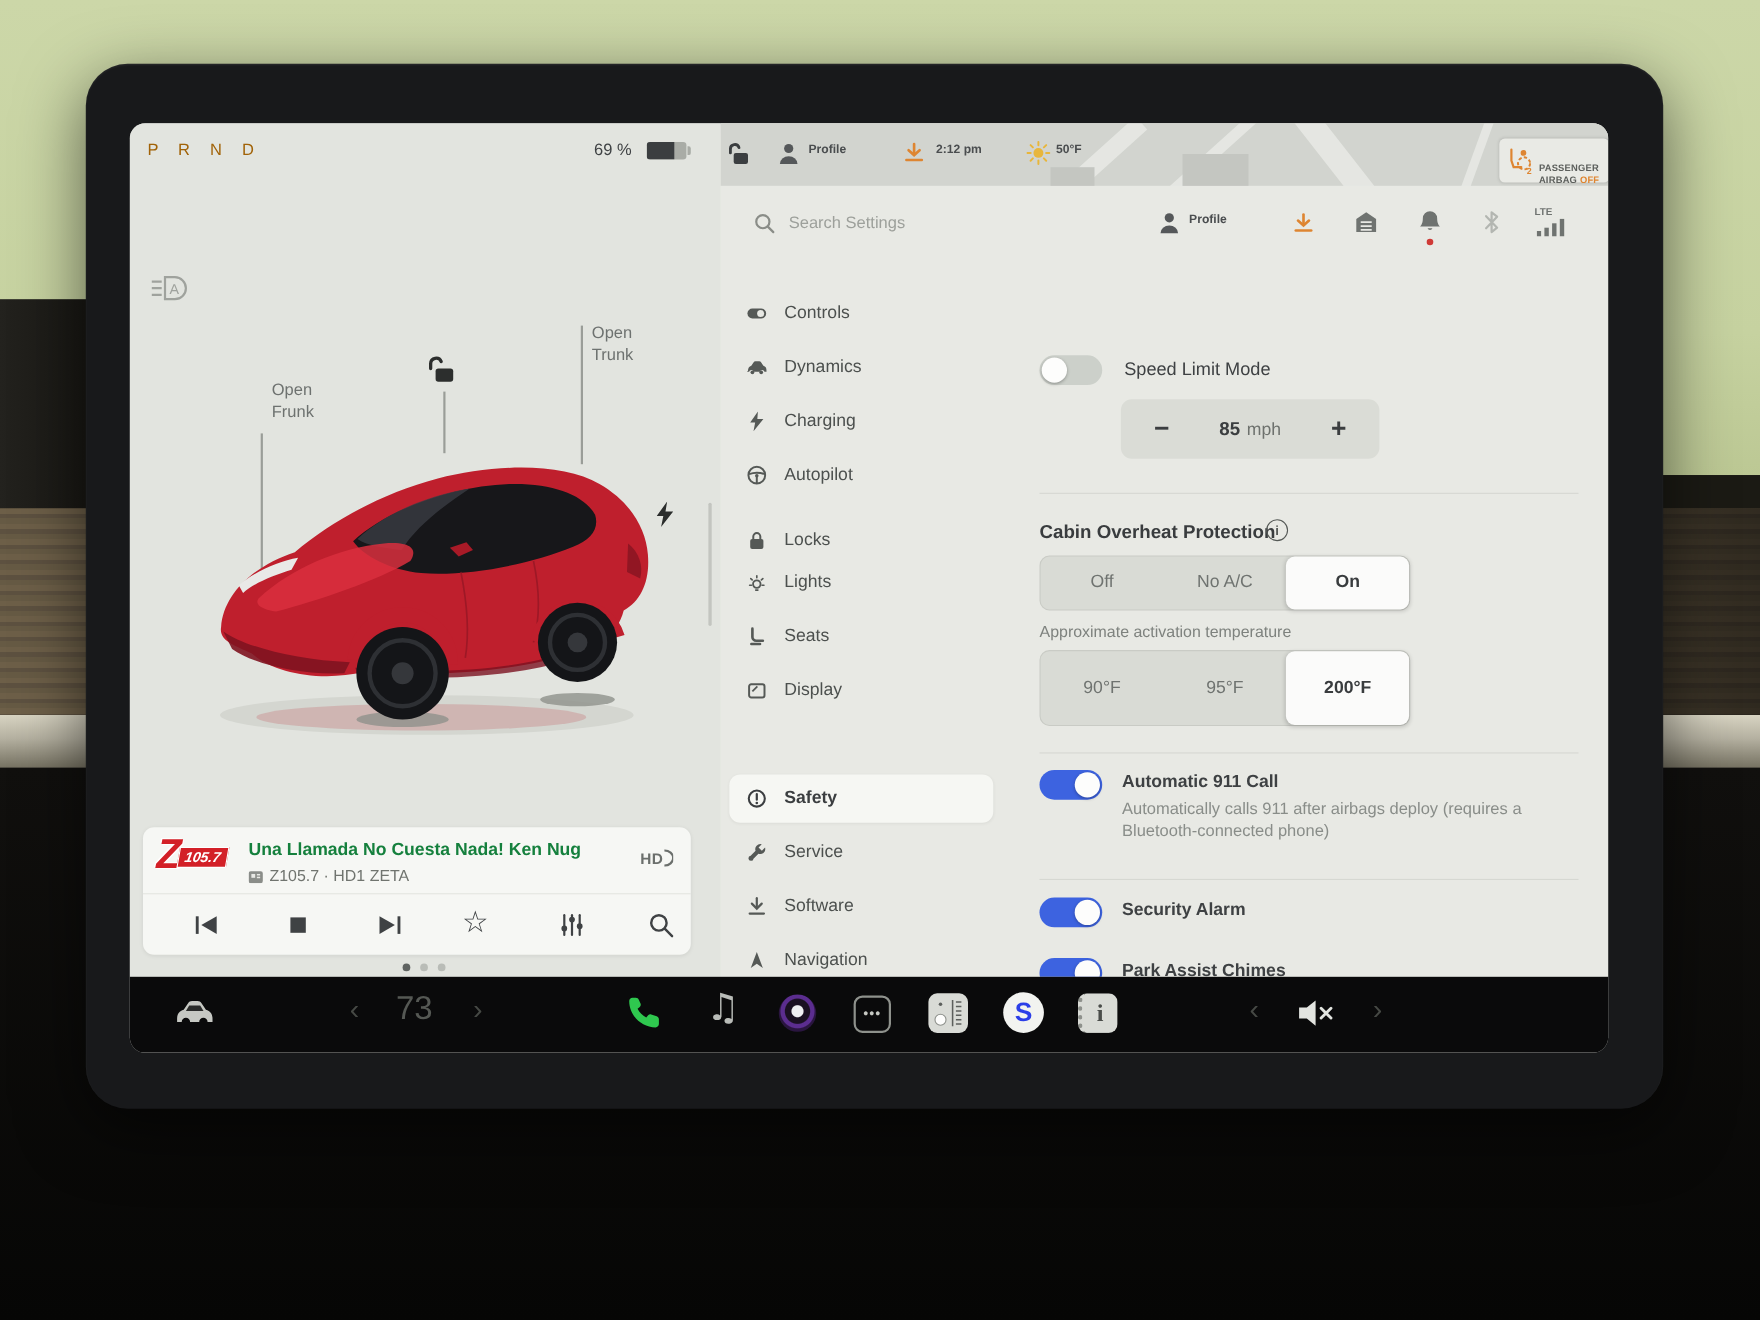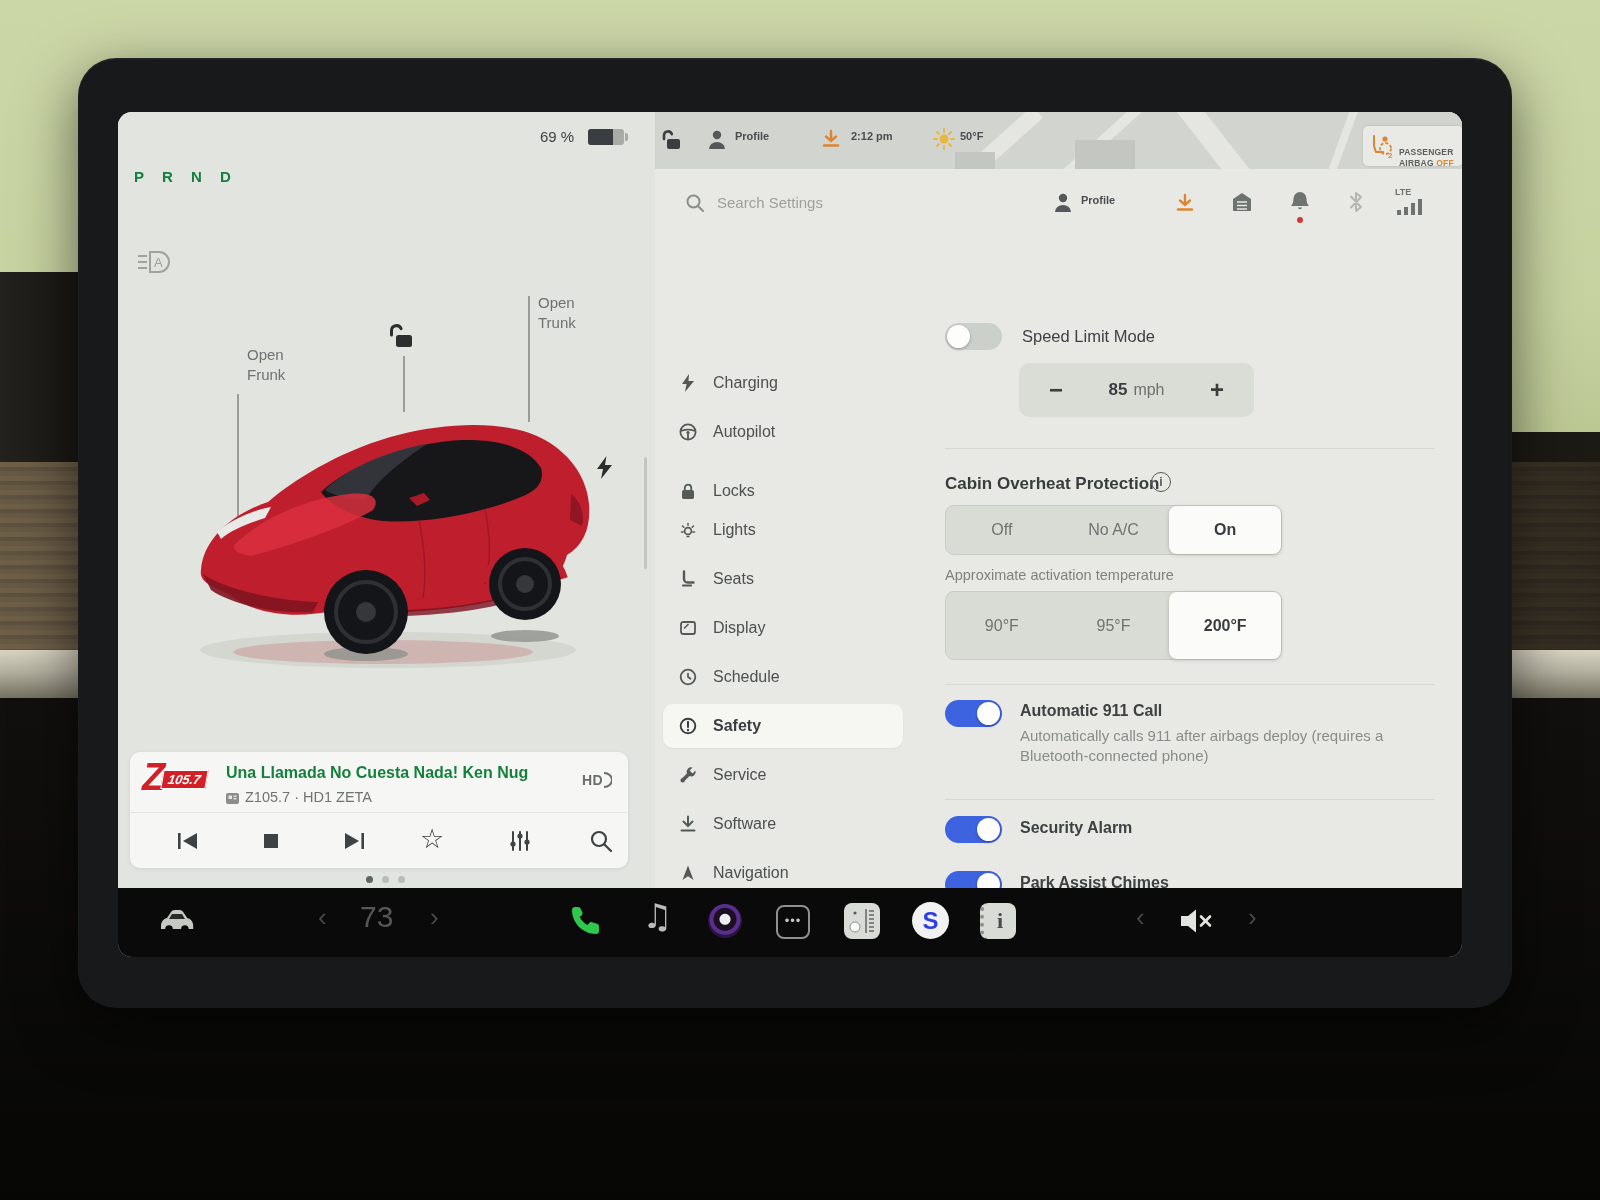--- a/index.html
+++ b/index.html
@@ -20,21 +20,21 @@
   .bg-bottom{left:0;top:698px;width:1600px;height:502px;background:linear-gradient(180deg,#11100e,#060605);}
 
   
   .bezel{left:78px;top:58px;width:1434px;height:950px;background:#18191b;border-radius:38px;
     box-shadow:0 18px 60px rgba(0,0,0,.55),inset 0 1px 2px rgba(255,255,255,.08);}
   .display{left:118px;top:112px;width:1344px;height:845px;border-radius:14px;overflow:hidden;
     background:#e2e4df;box-shadow:inset 0 0 14px rgba(0,0,0,.18);}
 
   
   .left-panel{left:0;top:0;width:537px;height:776px;background:#e2e4df;}
-  .prnd{left:16px;top:16px;font-size:15px;font-weight:700;letter-spacing:7px;color:#15803d;margin-top:40px;}
+  .prnd{left:16px;top:16px;font-size:15px;font-weight:400;letter-spacing:7px;color:#a16207;}
   .batt-label{left:422px;top:16px;font-size:15px;color:#3f4244;font-weight:500;}
   .batt-shell{left:470px;top:17px;width:36px;height:16px;border-radius:3px;background:#a9aca6;overflow:hidden;}
   .batt-fill{left:0;top:0;width:25px;height:16px;background:#3b3e40;}
   .batt-nub{left:507px;top:21px;width:3px;height:8px;border-radius:0 2px 2px 0;background:#a9aca6;}
   .label-2line{font-size:15px;line-height:1.32;color:#6e7270;}
   .pointer-line{width:1.5px;background:#9a9d98;}
   .scroll-thumb{left:526px;top:345px;width:3px;height:112px;border-radius:2px;background:#c3c5c0;}
 
   
   .media-card{left:12px;top:640px;width:498px;height:116px;background:#f6f7f4;border-radius:10px;
@@ -331,20 +331,35 @@
         <div class="abs" style="left:740px;top:20px;width:36px;height:26px">
           <span class="abs" style="left:0;top:-2px;font-size:9px;font-weight:700;color:#6f7370">LTE</span>
           <svg class="abs" style="left:2px;top:8px;width:30px;height:18px" viewBox="0 0 30 18">
             <rect x="0" y="13" width="4" height="5" fill="#6f7370"></rect>
             <rect x="7" y="10" width="4" height="8" fill="#6f7370"></rect>
             <rect x="14" y="6" width="4" height="12" fill="#6f7370"></rect>
             <rect x="21" y="2" width="4" height="16" fill="#6f7370"></rect>
           </svg>
         </div>
 
+        <div class="abs side-item" style="top:94px">
+          <svg class="side-ic" viewBox="0 0 18 18">
+            <rect x="0.5" y="4.5" width="17" height="9" rx="4.5" fill="#555956"></rect>
+              <circle cx="12.5" cy="9" r="3.2" fill="#e8e9e4"></circle>
+          </svg>
+            <span class="side-label">Controls</span>
+          </div>
+        <div class="abs side-item" style="top:143px">
+          <svg class="side-ic" viewBox="0 0 18 18">
+            <path d="M1,12 c0,-2 1,-4 3,-4.5 l2,-3 c.4,-.6 1,-1 1.8,-1 h3.4 c.8,0 1.4,.4 1.8,1 l2,3 c2,.5 3,2.5 3,4.5 v1 h-2 a2.2,2.2 0 0 0 -4.2,0 h-5.6 a2.2,2.2 0 0 0 -4.2,0 h-2 z" fill="#555956"></path>
+            <circle cx="5" cy="13.5" r="1.7" fill="#555956"></circle>
+              <circle cx="13" cy="13.5" r="1.7" fill="#555956"></circle>
+          </svg>
+            <span class="side-label">Dynamics</span>
+          </div>
         <div class="abs side-item" style="top:192px">
           <svg class="side-ic" viewBox="0 0 18 18">
             <polygon points="10,0 3,10 7.5,10 6,18 15,7 9.5,7" fill="#555956"></polygon>
           </svg>
             <span class="side-label">Charging</span>
           </div>
         <div class="abs side-item" style="top:241px">
           <svg class="side-ic" viewBox="0 0 18 18">
             <circle cx="9" cy="9" r="7.6" fill="none" stroke="#555956" stroke-width="1.8"></circle>
             <path d="M2,8 c4,-1.5 10,-1.5 14,0" fill="none" stroke="#555956" stroke-width="1.8"></path>
@@ -380,27 +395,20 @@
             <path d="M4,15.5 h8" stroke="#555956" stroke-width="2.2" stroke-linecap="round"></path>
           </svg>
             <span class="side-label">Seats</span>
           </div>
         <div class="abs side-item" style="top:437px">
           <svg class="side-ic" viewBox="0 0 18 18">
             <rect x="2" y="3" width="14" height="12" rx="2" fill="none" stroke="#555956" stroke-width="1.8"></rect>
             <line x1="5" y1="9.5" x2="9.5" y2="5" stroke="#555956" stroke-width="1.6"></line>
           </svg>
             <span class="side-label">Display</span>
-          </div>
-        <div class="abs side-item" style="top:486px">
-          <svg class="side-ic" viewBox="0 0 18 18">
-            <circle cx="9" cy="9" r="7.3" fill="none" stroke="#555956" stroke-width="1.8"></circle>
-            <path d="M9,5.5 V9 l2.6,1.8" fill="none" stroke="#555956" stroke-width="1.7" stroke-linecap="round"></path>
-          </svg>
-            <span class="side-label">Schedule</span>
           </div>
         <div class="abs side-item active" style="top:535px">
           <svg class="side-ic" viewBox="0 0 18 18">
             <circle cx="9" cy="9" r="7.3" fill="none" stroke="#3b3e40" stroke-width="1.9"></circle>
             <line x1="9" y1="4.8" x2="9" y2="10" stroke="#3b3e40" stroke-width="2" stroke-linecap="round"></line>
             <circle cx="9" cy="13" r="1.2" fill="#3b3e40"></circle>
           </svg>
             <span class="side-label">Safety</span>
           </div>
         <div class="abs side-item" style="top:584px">

